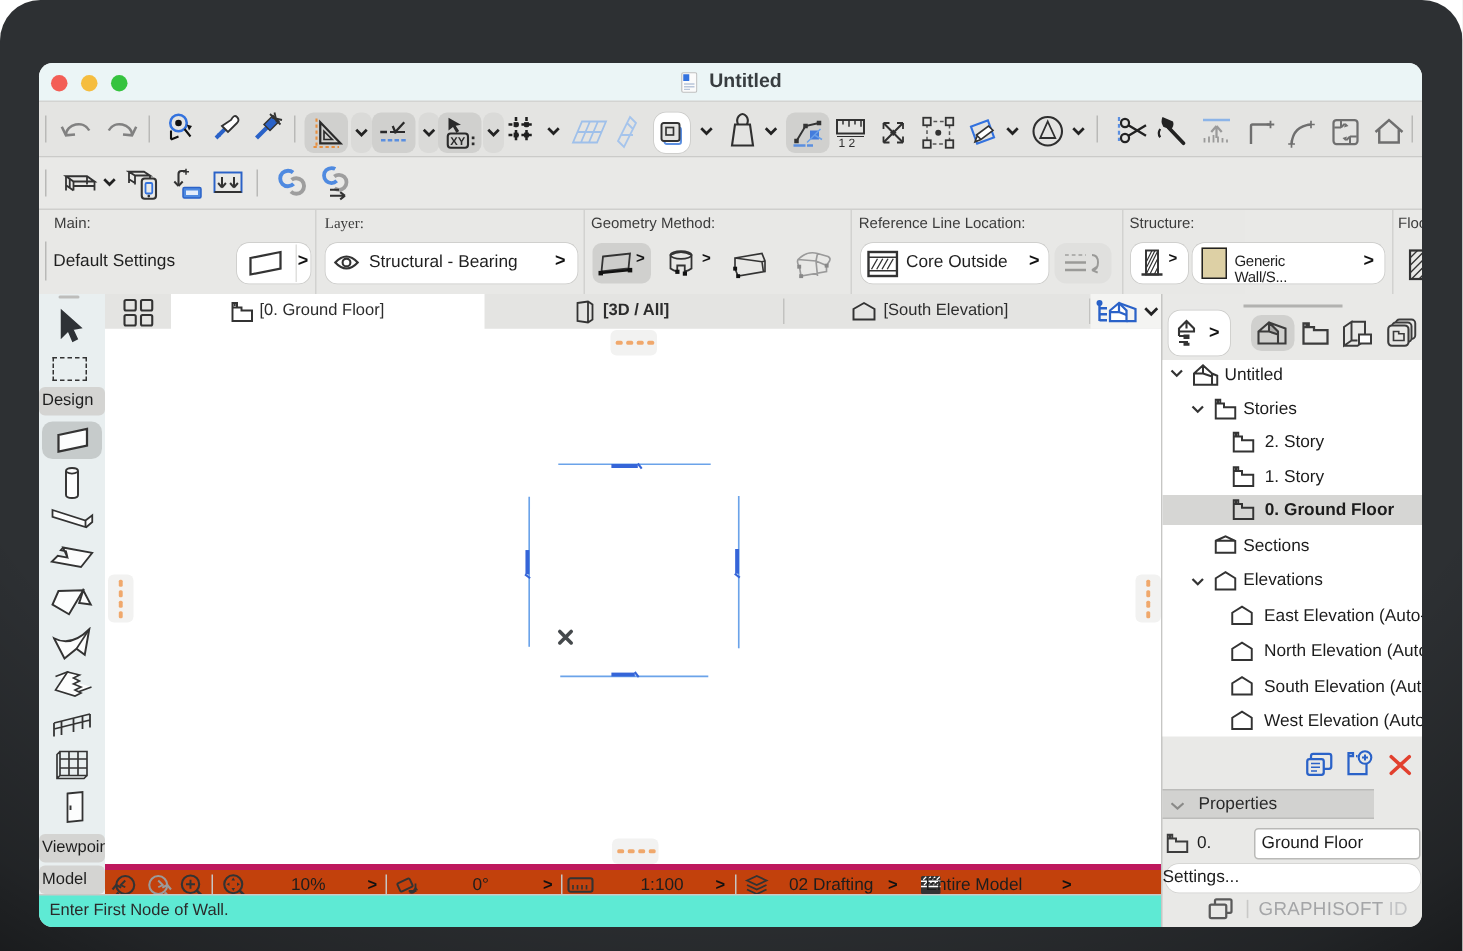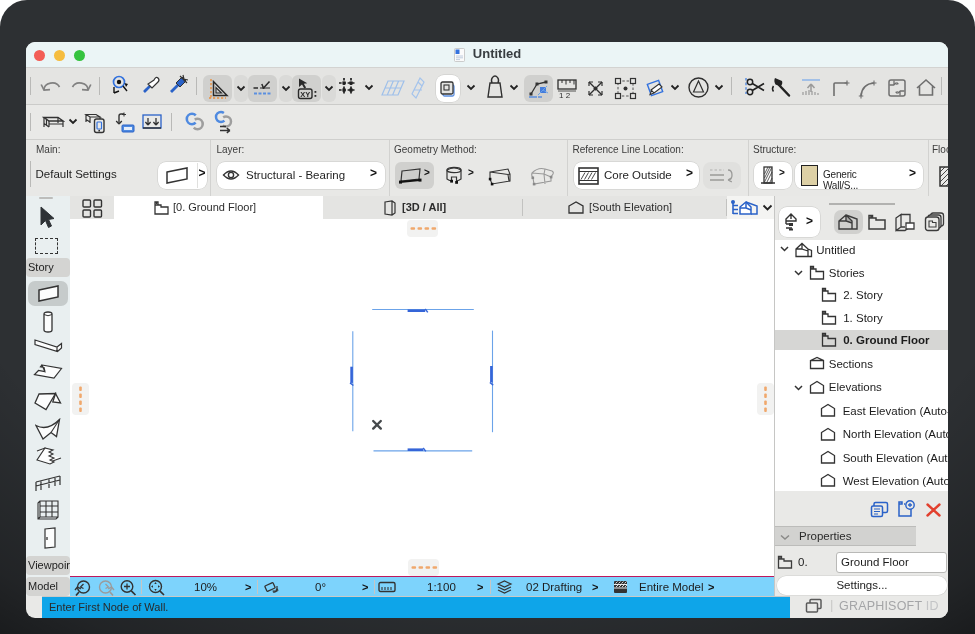--- a/index.html
+++ b/index.html
@@ -32,25 +32,25 @@
 .canvas{position:absolute;left:44px;top:177px;width:704px;height:357px;background:#ffffff;}
 
 .sidebar{position:absolute;left:0;top:154px;width:44px;height:400px;background:#e9eff0;}
 .band{position:absolute;left:0;width:44px;height:19px;background:#d4d4d2;border-radius:4px;color:#1e1e1e;font-size:11px;line-height:19px;padding-left:2px;box-sizing:border-box;overflow:hidden;white-space:nowrap;}
 
 .panel{position:absolute;left:748px;top:154px;width:174px;height:422px;background:#e9e9e7;border-left:1px solid #c6c6c4;box-sizing:border-box;}
 .tree{position:absolute;left:749px;top:198px;width:173px;height:251px;background:#ffffff;}
 .trow{position:absolute;left:0;width:173px;height:23px;font-size:11.5px;color:#1c1c1c;}
 .props{position:absolute;left:749px;top:484px;width:141px;height:20px;background:#d2d2d0;border-top:1px solid #bcbcba;border-bottom:1px solid #bcbcba;box-sizing:border-box;}
 
-.bbar{position:absolute;left:44px;top:534px;width:704px;height:20px;background:#7dd3fc;border-top:1px solid #be185d;box-sizing:border-box;}
+.bbar{position:absolute;left:44px;top:534px;width:704px;height:20px;background:#c2410c;border-top:4px solid #be185d;box-sizing:border-box;}
 .btxt{position:absolute;top:4px;font-size:11.5px;color:#1d1d1d;}
 .bchev{position:absolute;top:3.5px;font-size:11px;font-weight:bold;color:#111;}
 .bsep{position:absolute;top:3px;height:14px;width:1px;background:#c6c6c4;}
-.status{position:absolute;left:16px;top:554px;width:748px;height:22px;background:#0ea5e9;border-top:1px solid #c9c9c7;box-sizing:border-box;text-decoration:underline;}
+.status{position:absolute;left:0;top:554px;width:748px;height:22px;background:#5eead4;border-top:1px solid #c9c9c7;box-sizing:border-box;text-decoration:underline;}
 </style>
 </head>
 <body>
 <div class="bezel"></div>
 <div class="vig"></div>
 <div class="w">
   <div class="titlebar">
     <div class="tl" style="left:7.5px;background:#f35e56;"></div>
     <div class="tl" style="left:27.5px;background:#f5bd3f;"></div>
     <div class="tl" style="left:47.5px;background:#35c33f;"></div>
@@ -276,21 +276,21 @@
     <div class="lbl" style="left:10px;top:4px;">Main:</div>
     <div class="vsep" style="left:4px;top:21px;height:26px;"></div>
     <div class="abs itxt" style="left:9.5px;top:28px;">Default Settings</div>
     <div class="wbtn" style="left:132px;top:22px;width:48.5px;height:27px;"></div>
     <div class="abs" style="left:170.5px;top:23px;width:1px;height:25px;background:#e0e0de;"></div>
     <svg class="abs" style="left:138px;top:25px" width="26" height="21" viewBox="0 0 26 21">
         <path d="M3 7 L23 3 L23 14 L3 18 Z" fill="#fff" stroke="#333" stroke-width="1.5"></path>
       </svg>
     <div class="chev" style="left:172.5px;top:27px;">&gt;</div>
     <div class="secline" style="left:184px;top:0;height:56px;"></div>
-    <div class="lbl" style="left:190.5px;top:4px;">Layer:</div>
+    <div class="lbl" style="left:190.5px;top:4px;font-family:Liberation Serif, serif;">Layer:</div>
     <div class="wbtn" style="left:190.5px;top:22px;width:168px;height:27px;"></div>
     <svg class="abs" style="left:196px;top:28px" width="18" height="14" viewBox="0 0 18 14">
         <path d="M1.5 7 Q9 -1 16.5 7 Q9 15 1.5 7 Z" fill="none" stroke="#333" stroke-width="1.4"></path>
         <circle cx="9" cy="7" r="2.6" fill="none" stroke="#333" stroke-width="1.4"></circle>
       </svg>
     <div class="abs itxt" style="left:220px;top:28.5px;">Structural - Bearing</div>
     <div class="chev" style="left:344px;top:27px;">&gt;</div>
     <div class="secline" style="left:363px;top:0;height:56px;"></div>
     <div class="lbl" style="left:368px;top:4px;">Geometry Method:</div>
     <div class="btn" style="left:369px;top:22px;width:39px;height:27px;"></div>
@@ -387,21 +387,21 @@
     <svg class="abs" style="left:692px;top:8px" width="11" height="8" viewBox="0 0 11 8">
         <path d="M1.5 1.5 L5.5 5.5 L9.5 1.5" fill="none" stroke="#222" stroke-width="1.8"></path>
       </svg>
   </div>
   <div class="sidebar" id="sb">
     <div class="abs" style="left:13px;top:1px;width:14px;height:2px;background:#bdbdbb;border-radius:1px;"></div>
     <svg class="abs" style="left:8px;top:9px" width="24" height="25" viewBox="0 0 24 25">
         <path d="M7 2 L7 20 L11.5 15.5 L14.5 22.5 L17.5 21 L14.5 14.5 L20 13.5 Z" fill="#2e3236" stroke="#2e3236" stroke-width="1"></path>
       </svg>
     <div class="abs" style="left:9px;top:42px;width:21px;height:14px;border:1.4px dashed #333;"></div>
-    <div class="band" style="top:62px;">Story</div>
+    <div class="band" style="top:62px;">Design</div>
     <div class="abs" style="left:2px;top:84.5px;width:40px;height:25.5px;background:#c6cbcb;border-radius:7px;"></div>
     <svg class="abs" style="left:11px;top:88px" width="23" height="19" viewBox="0 0 23 19">
         <path d="M2 6 L21 2 L21 13 L2 17 Z" fill="#fcfdfd" stroke="#333" stroke-width="1.5"></path>
       </svg>
     <svg class="abs" style="left:16px;top:114px" width="12" height="24" viewBox="0 0 12 24">
         <path d="M2 4 Q2 2 6 2 Q10 2 10 4 L10 20 Q10 22 6 22 Q2 22 2 20 Z" fill="#fcfdfd" stroke="#333" stroke-width="1.3"></path>
         <path d="M2 4.5 Q6 7 10 4.5" fill="none" stroke="#333" stroke-width="1"></path>
       </svg>
     <svg class="abs" style="left:7px;top:139px" width="30" height="22" viewBox="0 0 30 22">
         <path d="M2 5 L24 12 L28.5 8.5 L28.5 13 L24.5 16.5 L2 9.5 Z M2 5 L2 9.5 M24 12 L24 16.5" fill="#fcfdfd" stroke="#333" stroke-width="1.2"></path>
@@ -520,21 +520,21 @@
     <svg class="abs" style="left:149.9px;top:305.5px" width="17" height="16" viewBox="0 0 17 16">
         <path d="M2.5 2.5 L14.5 13.5 M14.5 2.5 L2.5 13.5" stroke="#e2402e" stroke-width="2.4" stroke-linecap="round"></path>
       </svg>
     <svg class="abs" style="left:2.4px;top:359px" width="16" height="15" viewBox="0 0 16 15">
         <path d="M1.5 4 L1.5 13 L14.5 13 L14.5 6 L7 6 L7 4 Z M1.5 4 L1.5 1.5 L4.5 1.5 L4.5 4 M3 1.5 L3 4" fill="none" stroke="#3c3c3c" stroke-width="1.3"></path>
       </svg>
     <div class="abs" style="left:23px;top:360px;font-size:11.5px;color:#1c1c1c;">0.</div>
     <div class="abs" style="left:60.7px;top:356px;width:111.3px;height:20.6px;background:#fff;border:1px solid #b9b9b7;border-radius:3px;box-sizing:border-box;"></div>
     <div class="abs" style="left:66px;top:359.5px;font-size:11.5px;color:#1c1c1c;">Ground Floor</div>
     <div class="abs" style="left:2px;top:380.3px;width:170px;height:18.5px;background:#fff;border-radius:9px;box-shadow:0 0 0 0.5px #d0d0ce;"></div>
-    <div class="abs" style="left:0;top:383px;width:174px;text-align:center;font-size:11.5px;color:#1c1c1c;">Settings...</div>
+    <div class="abs" style="left:0;top:383px;width:174px;font-size:11.5px;color:#1c1c1c;">Settings...</div>
     <svg class="abs" style="left:30px;top:401.5px" width="18" height="16" viewBox="0 0 18 16">
         <rect x="5" y="1.5" width="11" height="9" rx="1" fill="none" stroke="#5a5a5a" stroke-width="1.5"></rect>
         <rect x="1.5" y="5" width="11" height="9" rx="1" fill="#e9e9e7" stroke="#5a5a5a" stroke-width="1.5"></rect>
       </svg>
     <div class="abs" style="left:55px;top:401px;font-size:13px;color:#c9c9c7;">|</div>
     <div class="abs" style="left:64px;top:402.5px;font-size:12.5px;color:#a4a5a7;letter-spacing:0.2px;white-space:nowrap;">GRAPHISOFT <span style="color:#c3c4c6;">ID</span></div>
   </div>
   <div class="tree" id="tr">
     <div class="abs" style="left:0;top:90.3px;width:173px;height:19.3px;background:#d6d6d4;"></div>
     <svg class="abs" style="left:4.8px;top:5px" width="9" height="8" viewBox="0 0 9 8">
@@ -644,19 +644,19 @@
         <path d="M2 8 L8.5 11 L15 8" fill="none" stroke="#333" stroke-width="1.2"></path>
         <path d="M2 11 L8.5 14 L15 11" fill="none" stroke="#333" stroke-width="1.2"></path>
       </svg>
     <div class="btxt" style="left:456px;">02 Drafting</div>
     <div class="bchev" style="left:522px;">&gt;</div>
     <svg class="abs" style="left:542.8px;top:3px" width="15" height="14" viewBox="0 0 15 14">
         <rect x="1" y="1" width="13" height="12" rx="1" fill="#333"></rect>
         <path d="M1 4.5 H14 M1 8 L14 8" stroke="#fff" stroke-width="0.9"></path>
         <path d="M2.5 3.5 l2-2 M5.5 3.5 l2-2 M8.5 3.5 l2-2 M11.5 3.5 l2-2 M3 7 l2-2 M6 7 l2-2 M9 7 l2-2 M12 7 l2-2" stroke="#fff" stroke-width="0.8"></path>
       </svg>
-    <div class="btxt" style="left:569px;">Entire Model</div>
+    <div class="btxt" style="left:547px;">Entire Model</div>
     <div class="bchev" style="left:638px;">&gt;</div>
   </div>
   <div class="status">
       <div style="position:absolute;left:7px;top:4px;font-size:11px;color:#2a2a2a;">Enter First Node of Wall.</div>
     </div>
 </div>
 
 </body></html>

